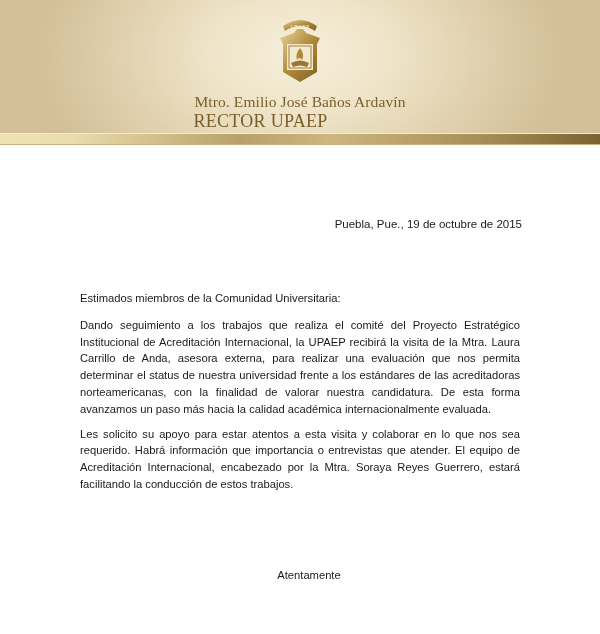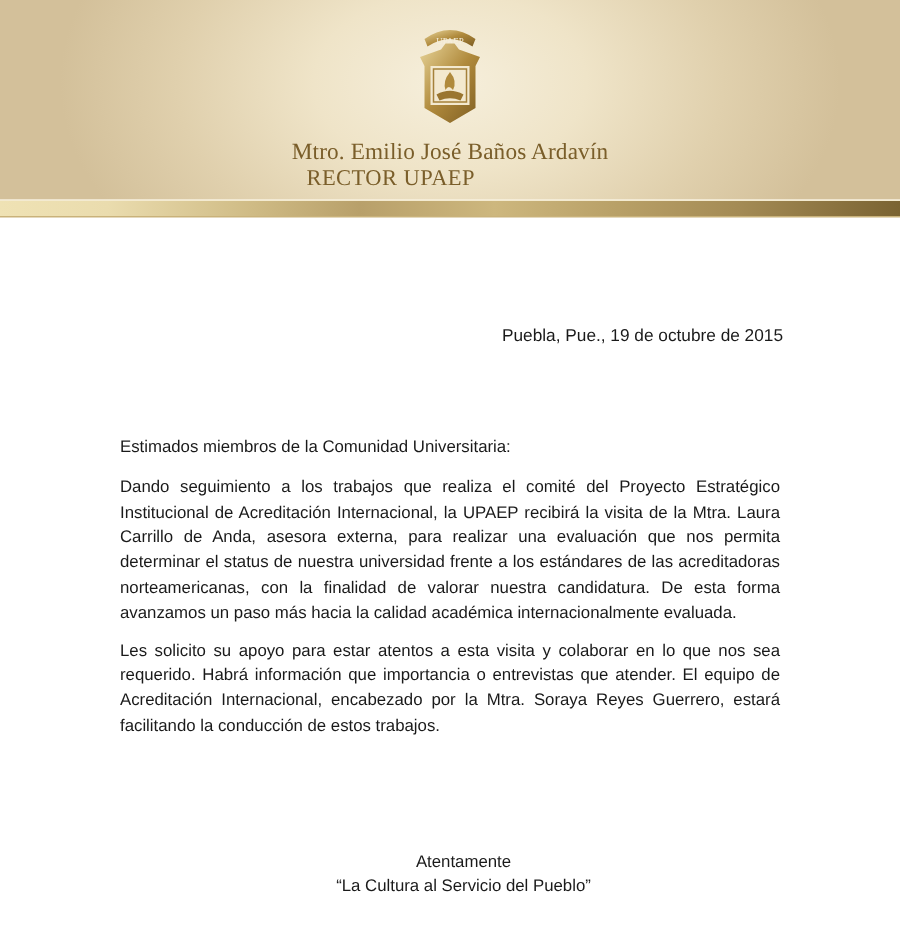--- a/index.html
+++ b/index.html
@@ -16,21 +16,21 @@
       border-top: 1px solid #f3ead0;
       border-bottom: 1px solid #c9b27a;
     }
     .logo { position: absolute; left: 277px; top: 14px; width: 46px; height: 70px; }
     .rector-name {
       position: absolute; left: 0; width: 600px; top: 93px; text-align: center;
       font-family: "Liberation Serif", serif; font-size: 15.5px; color: #7a5e2a; letter-spacing: 0.1px;
     }
     .rector-title {
       position: absolute; left: 0; width: 521px; top: 111px; text-align: center;
-      font-family: "Liberation Serif", serif; font-size: 15px; color: #7a5e2a; letter-spacing: 0.3px;
+      font-family: "Liberation Serif", serif; font-size: 18px; color: #7a5e2a; letter-spacing: 0.3px;
     }
 
     .date {
       position: absolute; right: 78px; top: 218px; font-size: 11.5px;
     }
     .letter { position: absolute; left: 80px; width: 440px; top: 290px; font-size: 11.2px; line-height: 16.8px; }
     .letter p { text-align: justify; margin-bottom: 8px; }
     .letter p.salutation { margin-bottom: 10px; }
     .closing { position: absolute; left: 0; width: 600px; top: 567px; text-align: center; font-size: 11.2px; line-height: 16px; padding-left: 18px; }
   </style>
@@ -62,14 +62,13 @@
 <div class="date">Puebla, Pue., 19 de octubre de 2015</div>
 
 <div class="letter">
   <p class="salutation">Estimados miembros de la Comunidad Universitaria:</p>
   <p>Dando seguimiento a los trabajos que realiza el comité del Proyecto Estratégico Institucional de Acreditación Internacional,  la UPAEP recibirá la visita de la Mtra. Laura Carrillo de Anda, asesora externa, para realizar una evaluación que nos permita determinar el status de nuestra universidad frente a los estándares de las acreditadoras norteamericanas, con la finalidad de valorar nuestra candidatura.  De esta forma avanzamos un paso más hacia la calidad académica internacionalmente evaluada.</p>
   <p>Les solicito su apoyo para estar atentos a esta visita y colaborar en lo que nos sea requerido. Habrá información que importancia o entrevistas que atender.  El equipo de Acreditación Internacional, encabezado por la Mtra. Soraya Reyes Guerrero, estará facilitando la conducción de estos trabajos.</p>
 </div>
 
 <div class="closing">
   <div>Atentamente</div>
-  <div>“La Cultura al Servicio del Pueblo”</div>
 </div>
 
 </body></html>

